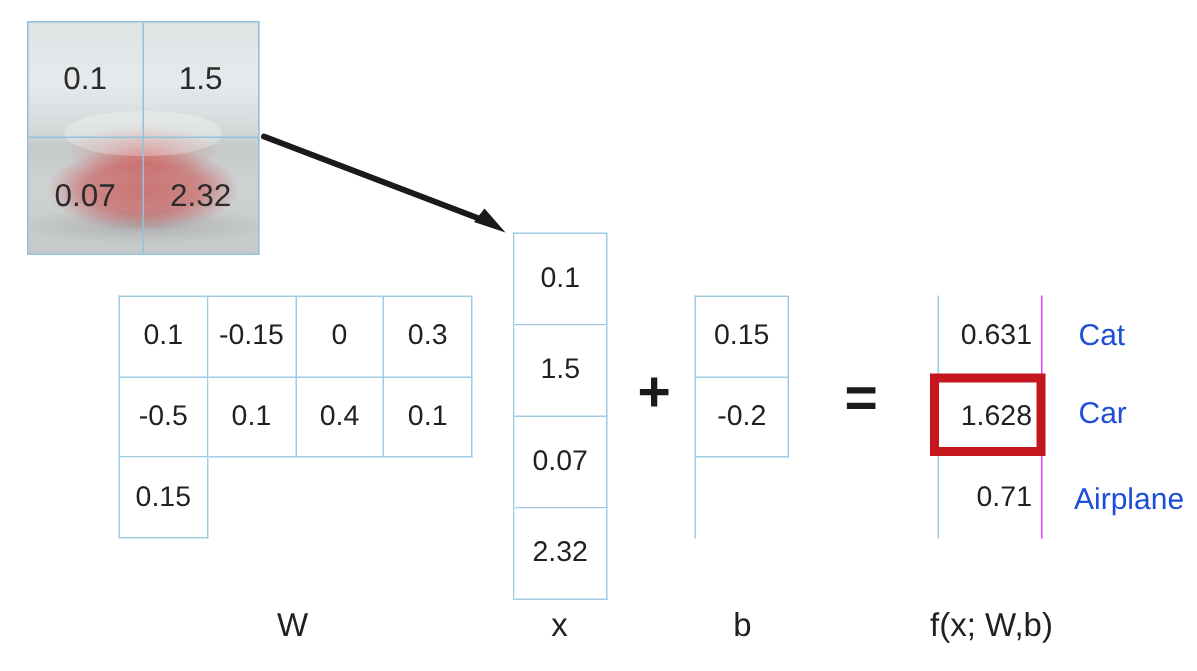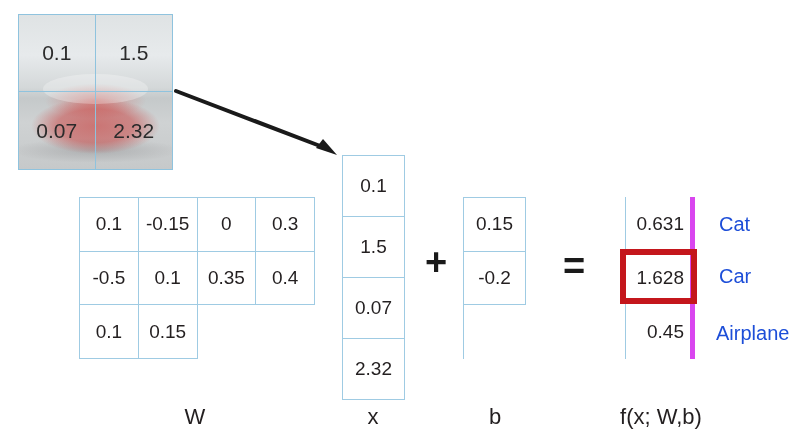--- a/index.html
+++ b/index.html
@@ -132,21 +132,21 @@
   
   #f-vector {
     left: 625px;
     top: 197px;
     width: 70px;
     height: 162px;
     grid-template-columns: 1fr;
     grid-template-rows: repeat(3, 1fr);
     border-top: none;
     border-left: 1px solid #9fcbe3;
-    border-right: 5px solid #d946ef;
+    border-right: 1px solid #d946ef;
   }
   #f-vector .cell {
     border-right: none;
     border-bottom: none;
     justify-content: flex-end;
     padding-right: 6px;
   }
 
   
   #highlight-box {
@@ -220,21 +220,20 @@
   <polygon points="167,73 146,66 153,57" fill="#1a1a1a"></polygon>
 </svg>
 
 <div class="grid" id="w-matrix">
   <div class="cell">0.1</div>
   <div class="cell">-0.15</div>
   <div class="cell">0</div>
   <div class="cell">0.3</div>
   <div class="cell">-0.5</div>
   <div class="cell">0.1</div>
-  <div class="cell">0.35</div>
   <div class="cell">0.4</div>
   <div class="cell">0.1</div>
   <div class="cell">0.15</div>
 </div>
 
 <div class="grid" id="x-vector">
   <div class="cell">0.1</div>
   <div class="cell">1.5</div>
   <div class="cell">0.07</div>
   <div class="cell">2.32</div>
@@ -245,21 +244,21 @@
 <div class="grid" id="b-vector">
   <div class="cell">0.15</div>
   <div class="cell">-0.2</div>
 </div>
 
 <div class="op" id="op-equals">=</div>
 
 <div class="grid" id="f-vector">
   <div class="cell">0.631</div>
   <div class="cell">1.628</div>
-  <div class="cell">0.45</div>
+  <div class="cell">0.71</div>
 </div>
 <div id="highlight-box"></div>
 
 <div class="class-label" id="label-cat">Cat</div>
 <div class="class-label" id="label-car">Car</div>
 <div class="class-label" id="label-airplane">Airplane</div>
 
 <div class="caption" id="caption-w">W</div>
 <div class="caption" id="caption-x">x</div>
 <div class="caption" id="caption-b">b</div>

